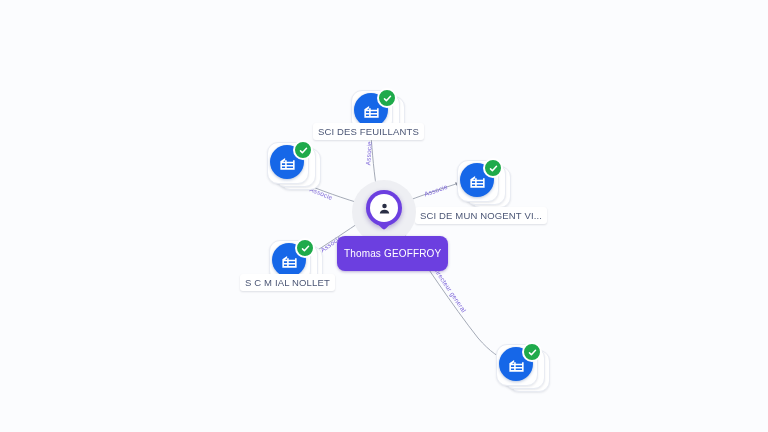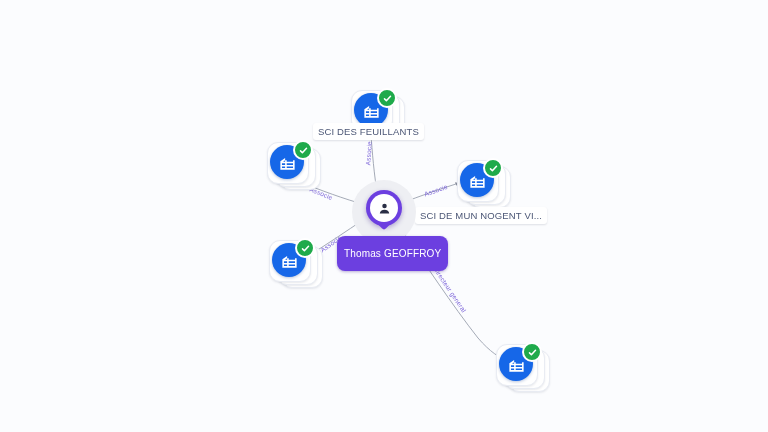--- a/index.html
+++ b/index.html
@@ -273,20 +273,21 @@
       <svg width="19" height="19" viewBox="0 0 24 24" fill="#ffffff">
         <path d="M3 21V10.5l6-4.2V9h12v12H3zm2-2h4v-2H5v2zm0-4h4v-2H5v2zm0-4h4V9.2L5 12v-.9zm6 8h8v-2h-8v2zm0-4h8v-2h-8v2zm0-4h8v-2h-8v2z"></path>
       </svg>
     </div>
     <div class="verified-badge">
       <svg width="9" height="9" viewBox="0 0 24 24" fill="none" stroke="#ffffff" stroke-width="4" stroke-linecap="round" stroke-linejoin="round">
         <path d="M4 13l5 5L20 6"></path>
       </svg>
     </div>
   </div>
+  <div class="node-label" style="left:240px; top:274px;">S C M IAL NOLLET</div>
 
   <div class="node" style="left:496px; top:344px;">
     <div class="card-stack">
       <i class="c3"></i>
         <i class="c2"></i>
         <i class="c1"></i>
     </div>
     <div class="node-disc">
       <svg width="19" height="19" viewBox="0 0 24 24" fill="#ffffff">
         <path d="M3 21V10.5l6-4.2V9h12v12H3zm2-2h4v-2H5v2zm0-4h4v-2H5v2zm0-4h4V9.2L5 12v-.9zm6 8h8v-2h-8v2zm0-4h8v-2h-8v2zm0-4h8v-2h-8v2z"></path>

